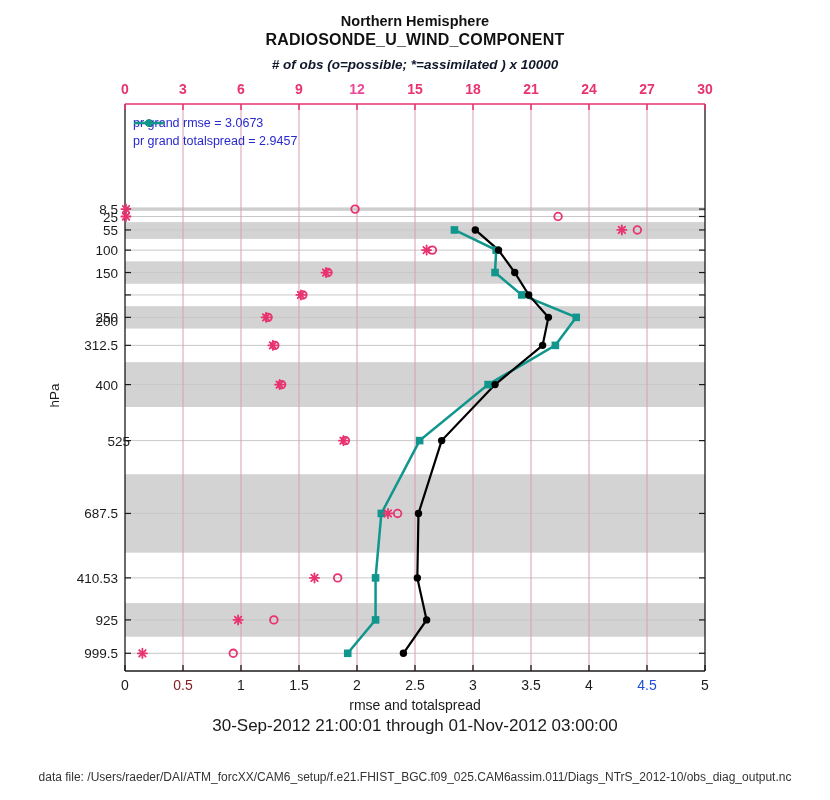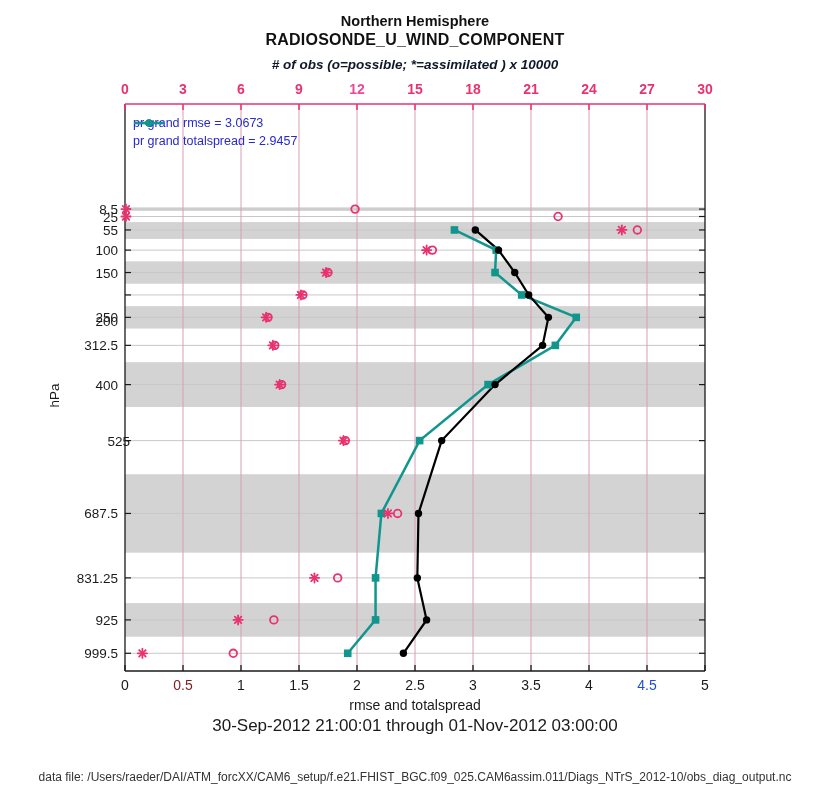--- a/index.html
+++ b/index.html
@@ -287,16 +287,16 @@
     <div class="ytick" style="left: 118px; top: 216.504px;">25</div>
     <div class="ytick" style="left: 118px; top: 229.95px;">55</div>
     <div class="ytick" style="left: 118px; top: 250.12px;">100</div>
     <div class="ytick" style="left: 118px; top: 272.531px;">150</div>
     <div class="ytick" style="left: 118px; top: 294.942px; margin-top: 26px;">200</div>
     <div class="ytick" style="left: 118px; top: 317.353px;">250</div>
     <div class="ytick" style="left: 118px; top: 345.367px;">312.5</div>
     <div class="ytick" style="left: 118px; top: 384.587px;">400</div>
     <div class="ytick" style="left: 118px; top: 440.614px; margin-left: 12px;">525</div>
     <div class="ytick" style="left: 118px; top: 513.45px;">687.5</div>
-    <div class="ytick" style="left: 118px; top: 577.882px;">831.25</div>
+    <div class="ytick" style="left: 118px; top: 577.882px;">410.53</div>
     <div class="ytick" style="left: 118px; top: 619.903px;">925</div>
     <div class="ytick" style="left: 118px; top: 653.295px;">999.5</div>
   </div>
 
 </body></html>

